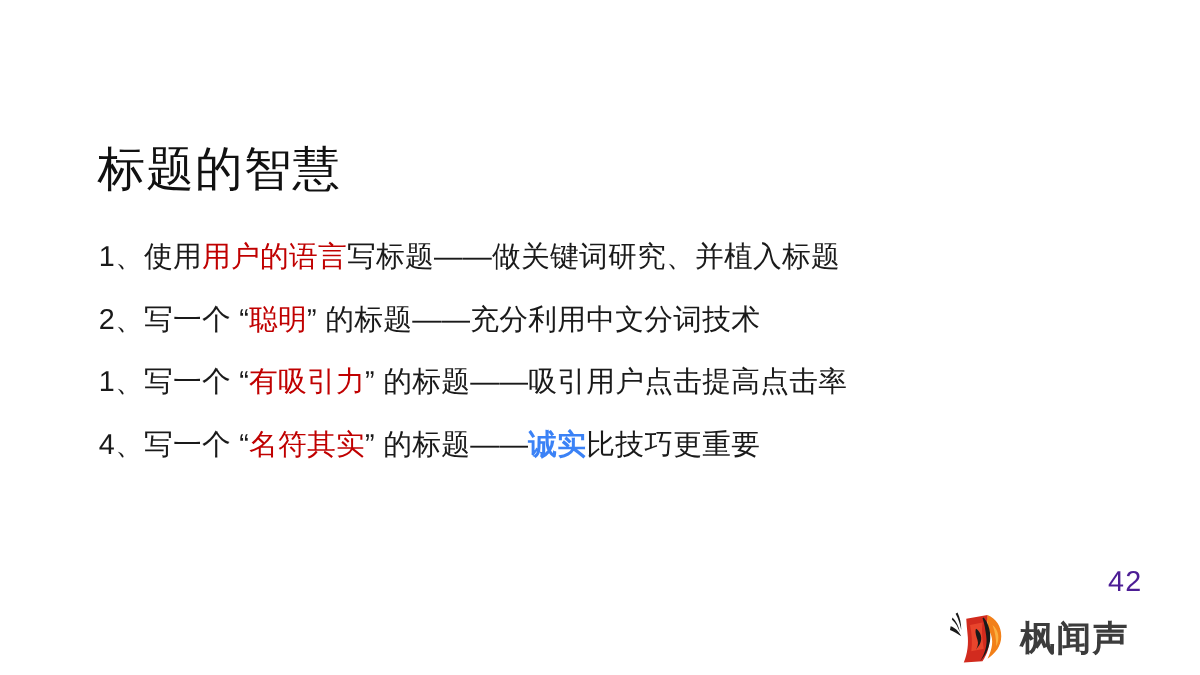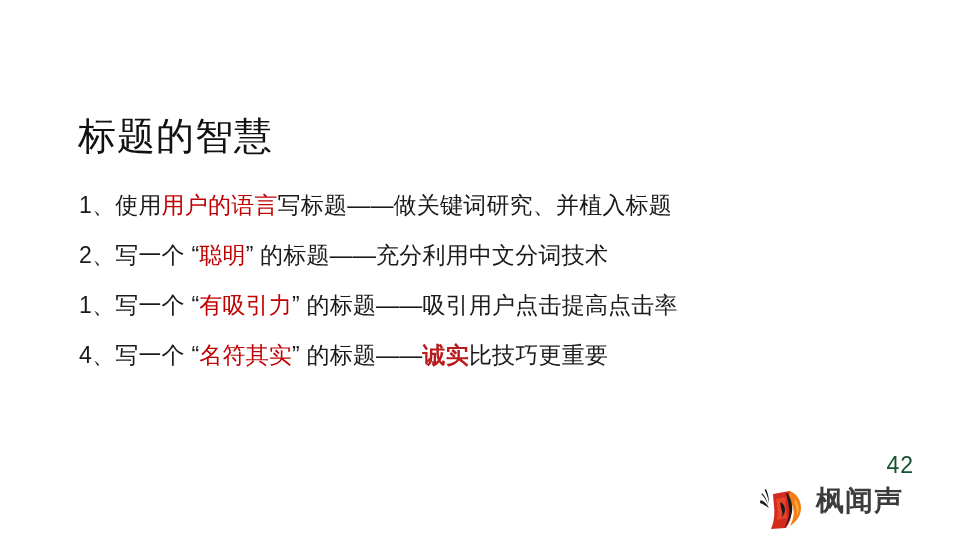--- a/index.html
+++ b/index.html
@@ -49,46 +49,47 @@
     white-space: nowrap;
     font-weight: 400;
     letter-spacing: 0.2px;
   }
   .seg { display: inline; margin-top: 20px; }
   .seg.red {
     color: #C00000;
     font-weight: 400;
   }
   .seg.bold {
-    color: #b91c1c;
+    color: #3b82f6;
     font-weight: 700;
   }
   .seg.plain {
     color: #1a1a1a;
     font-weight: 400;
   }
 
   
   .page-number {
     position: absolute;
     right: 46px;
     top: 452px;
     font-size: 23px;
-    color: #14532d;
+    color: #4c1d95;
     font-weight: 400;
     letter-spacing: 1px;
   }
 
   
   .logo {
     position: absolute;
     left: 760px;
     top: 487px;
     height: 48px;
     display: flex;
+    align-items: center;
     gap: 8px;
   }
   .logo-mark {
     width: 48px;
     height: 46px;
     display: block;
     flex: 0 0 auto;
   }
   .logo-text {
     font-size: 28px;

